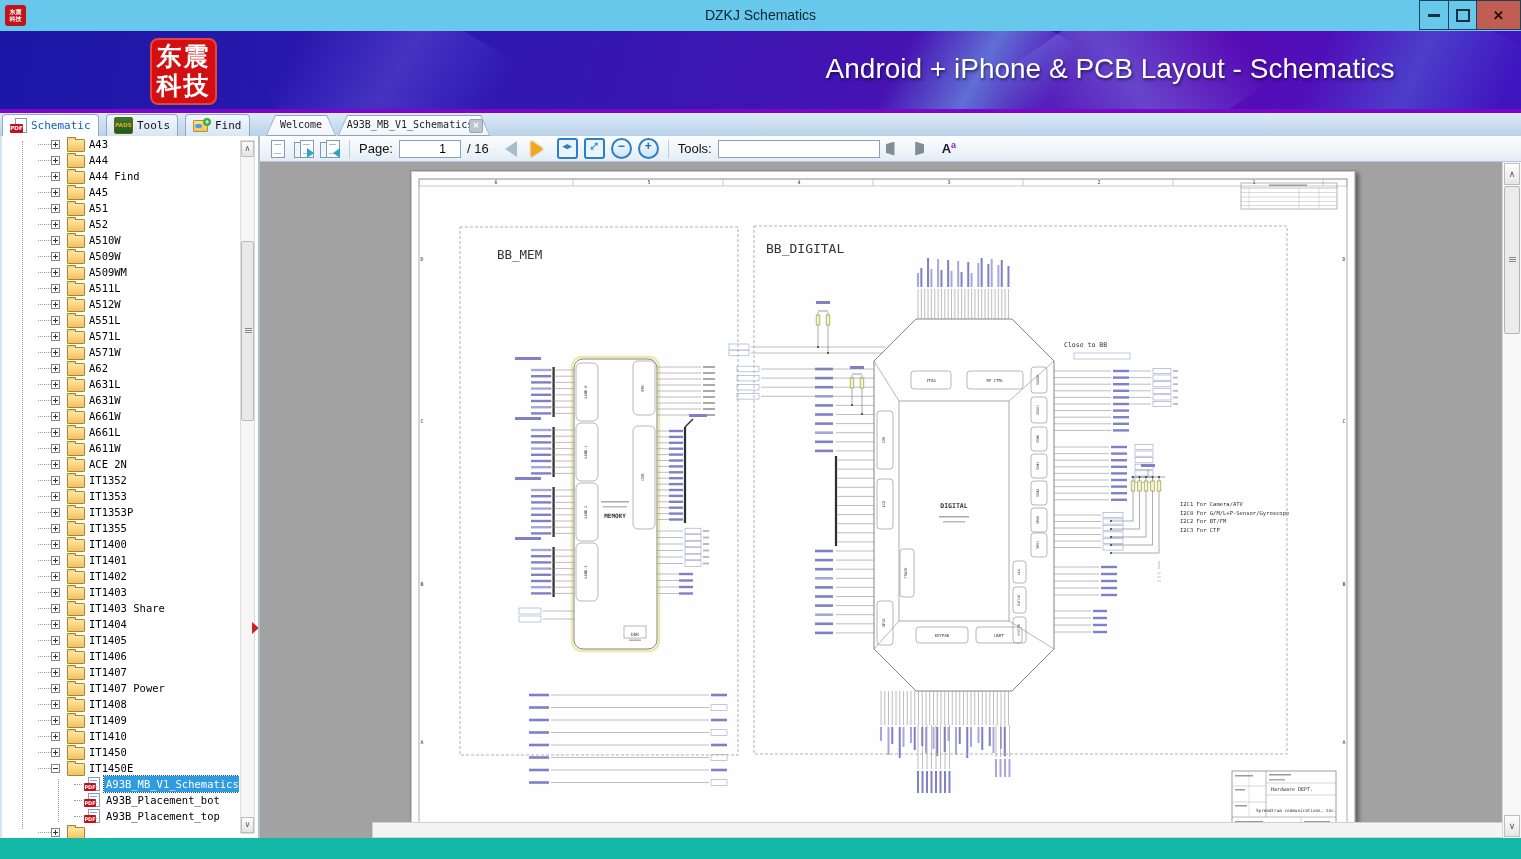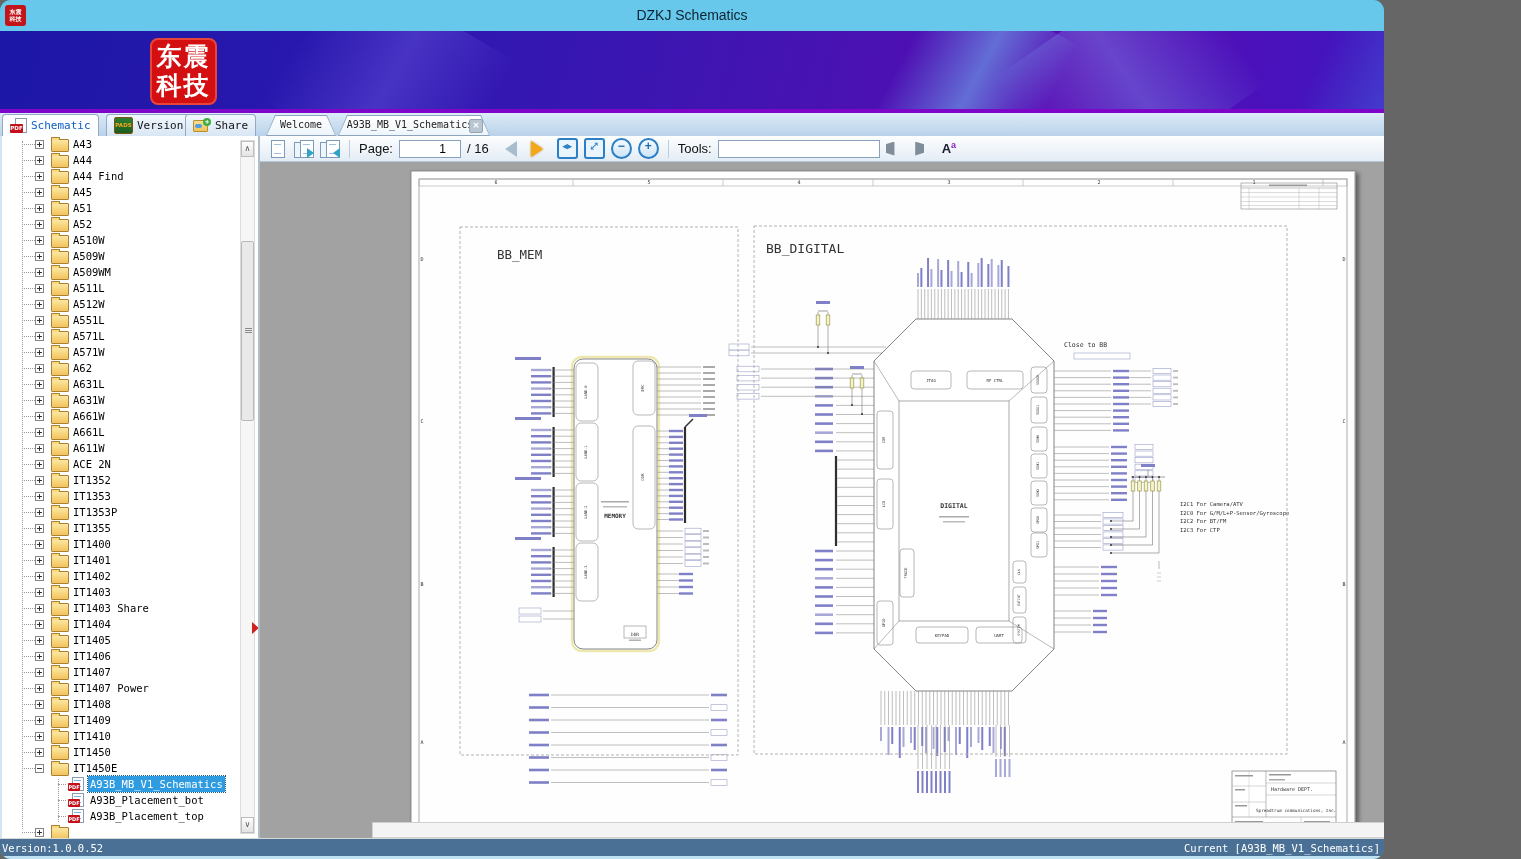--- a/index.html
+++ b/index.html
@@ -1,17 +1,17 @@
 <!DOCTYPE html>
 <html><head>
 <meta charset="utf-8">
 <style>
   html,body{margin:0;padding:0;background:#666;}
-  .app{position:relative;width:1384px;height:859px;overflow:hidden;background:#14b8a6;
-       font-family:"Liberation Sans",sans-serif;border-radius:11px;-webkit-font-smoothing:antialiased;}
+  .app{position:relative;width:1521px;height:859px;overflow:hidden;background:#14b8a6;
+       font-family:"Liberation Sans",sans-serif;-webkit-font-smoothing:antialiased;}
   
   .titlebar{position:absolute;left:0;top:0;width:100%;height:31px;background:#67c8eb;border-bottom:1px solid #3b9cc4;}
   .app-icon{position:absolute;left:5px;top:5px;width:21px;height:21px;background:#c1141b;border-radius:3px;
             color:#fff;font-size:6px;line-height:7px;text-align:center;font-weight:bold;padding-top:3px;box-sizing:border-box;
             font-family:"DejaVu Sans",sans-serif;}
   .win-title{position:absolute;left:0;right:0;top:7px;text-align:center;font-size:14px;color:#0c2433;}
   .win-btn{position:absolute;top:0;height:30px;border:1px solid #1c4257;box-sizing:border-box;
            display:flex;align-items:center;justify-content:center;}
   .btn-min{left:1419px;width:30px;background:#67c8eb;}
   .btn-max{left:1448px;width:29px;background:#67c8eb;}
@@ -55,21 +55,21 @@
   .dtab .shape{position:absolute;inset:0;background:#8ca4bc;clip-path:polygon(9px 0,calc(100% - 9px) 0,100% 100%,0 100%);}
   .dtab .fill{position:absolute;inset:1px;background:linear-gradient(#ffffff,#eef5fb);clip-path:polygon(8.5px 0,calc(100% - 8.5px) 0,100% 100%,0 100%);}
   .dtab .lab{position:absolute;left:0;right:0;top:4px;text-align:center;font-family:"DejaVu Sans Mono",monospace;font-size:10px;color:#222;}
   .dtab .closebox{position:absolute;right:7px;top:4px;width:12px;height:12px;background:#b9c6d2;border:1px solid #93a5b5;border-radius:2px;
                   color:#fff;font-size:8px;line-height:11px;text-align:center;font-weight:bold;}
   
   .sidebar{position:absolute;left:0;top:136px;width:260px;height:702px;background:#fff;border-right:2px solid #aebfce;box-sizing:border-box;border-left:2px solid #d3e4f2;overflow:hidden;}
   .tree{position:absolute;left:0;top:0;width:237px;height:702px;overflow:hidden;font-family:"DejaVu Sans Mono",monospace;}
   .rootguide{position:absolute;left:20px;top:5px;height:688px;border-left:1px dotted #9a9a9a;}
   .childguide{position:absolute;left:56px;top:643px;height:43px;border-left:1px dotted #9a9a9a;}
-  .trow{position:relative;height:16px;line-height:16px;white-space:nowrap;}
+  .trow{position:relative;height:16px;line-height:16px;white-space:nowrap;margin-left:16px;}
   .trow:first-child{margin-top:5px;}
   .hguide{position:absolute;left:20px;top:8px;width:13px;border-top:1px dotted #9a9a9a;}
   .ebox{position:absolute;left:33px;top:3.5px;width:9px;height:9px;background:#fff;border:1px solid #848484;box-sizing:border-box;}
   .ebox .eh{position:absolute;left:1px;top:3px;width:5px;height:1px;background:#333;}
   .ebox .ev{position:absolute;left:3px;top:1px;width:1px;height:5px;background:#333;}
   .ficon{position:absolute;left:49px;top:3px;width:16px;height:11px;background:linear-gradient(#fce7a2,#f2c35c);
          border:1px solid #ab822f;border-radius:1px;}
   .ficon:before{content:"";position:absolute;left:-1px;top:-3px;width:7px;height:2px;background:#f7d883;border:1px solid #ab822f;border-bottom:none;border-radius:1px 1px 0 0;}
   .cstub{position:absolute;left:56px;top:8px;width:8px;border-top:1px dotted #9a9a9a;}
   .picon{position:absolute;left:66px;top:1px;width:17px;height:14px;}
@@ -154,42 +154,43 @@
   <div class="banner">
     <div class="beam beam3"></div>
     <div class="beam beam1"></div>
     <div class="beam beam2"></div>
     <div class="beam beam4"></div>
 
     <div class="logo">
       <div>东震</div>
       <div>科技</div>
     </div>
+    <div class="tagline">Android + iPhone &amp; PCB Layout - Schematics</div>
     <div class="banner-strip"></div>
   </div>
 
   <div class="tabbar">
     <div class="ttab active" style="left:2px;">
       <span class="pdficon16">
           <span class="pg"></span>
           <span class="bd">PDF</span>
         </span>
       <span>Schematic</span>
     </div>
     <div class="ttab" style="left:106px;">
       <span class="padsicon">PADS</span>
-      <span>Version</span>
+      <span>Tools</span>
     </div>
     <div class="ttab" style="left:185px;">
       <span class="shareicon">
           <span class="fold"></span>
           <span class="blob"></span>
           <span class="plus">+</span>
         </span>
-      <span>Share</span>
+      <span>Find</span>
     </div>
     <div class="dtab" style="left:266px;width:70px;">
       <span class="shape"></span>
         <span class="fill"></span>
       <span class="lab">Welcome</span>
     </div>
     <div class="dtab" style="left:338px;width:152px;">
       <span class="shape"></span>
         <span class="fill"></span>
       <span class="lab" style="left:-8px;">A93B_MB_V1_Schematics</span>
@@ -1349,18 +1350,13 @@
     <div class="hscroll"></div>
     <div class="vscroll">
       <div class="vbtn" style="top:1px;"><span>∧</span></div>
       <div class="vthumb">
           <span class="grip" style="top:70px;left:4px;"></span>
         </div>
       <div class="vbtn" style="bottom:1px;"><span>∨</span></div>
     </div>
   </div>
 
-  <div class="statusbar">
-    <span class="sleft">Version:1.0.0.52</span>
-    <span class="sright">Current [A93B_MB_V1_Schematics]</span>
-    <span class="strip"></span>
-  </div>
 </div>
 
 </body></html>

